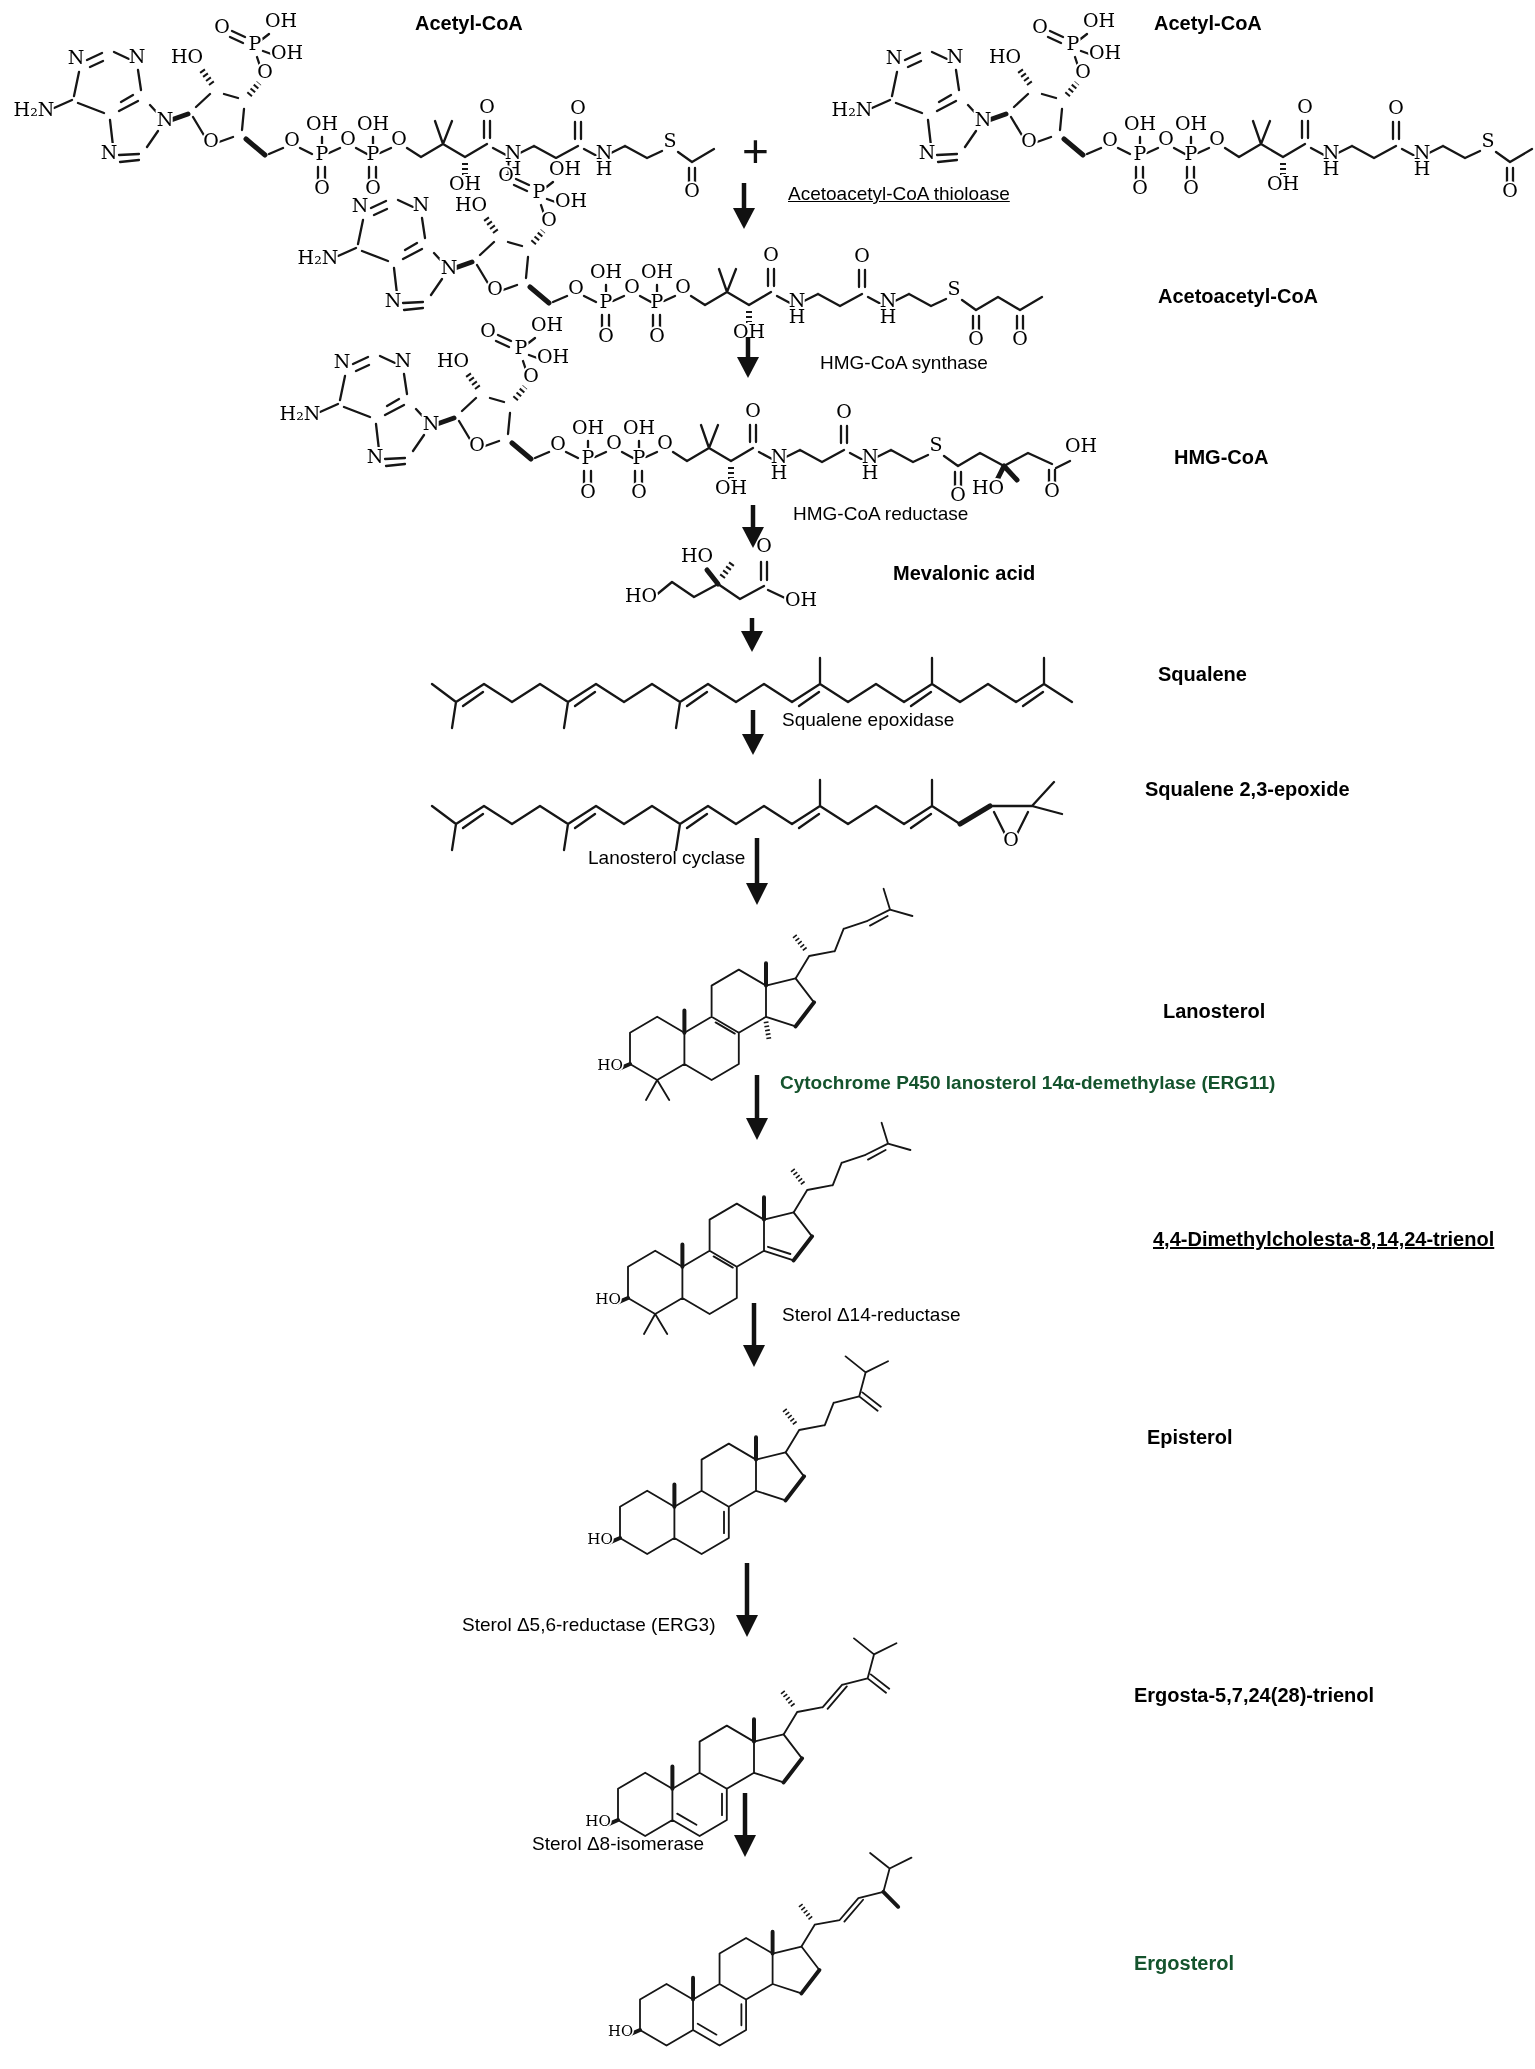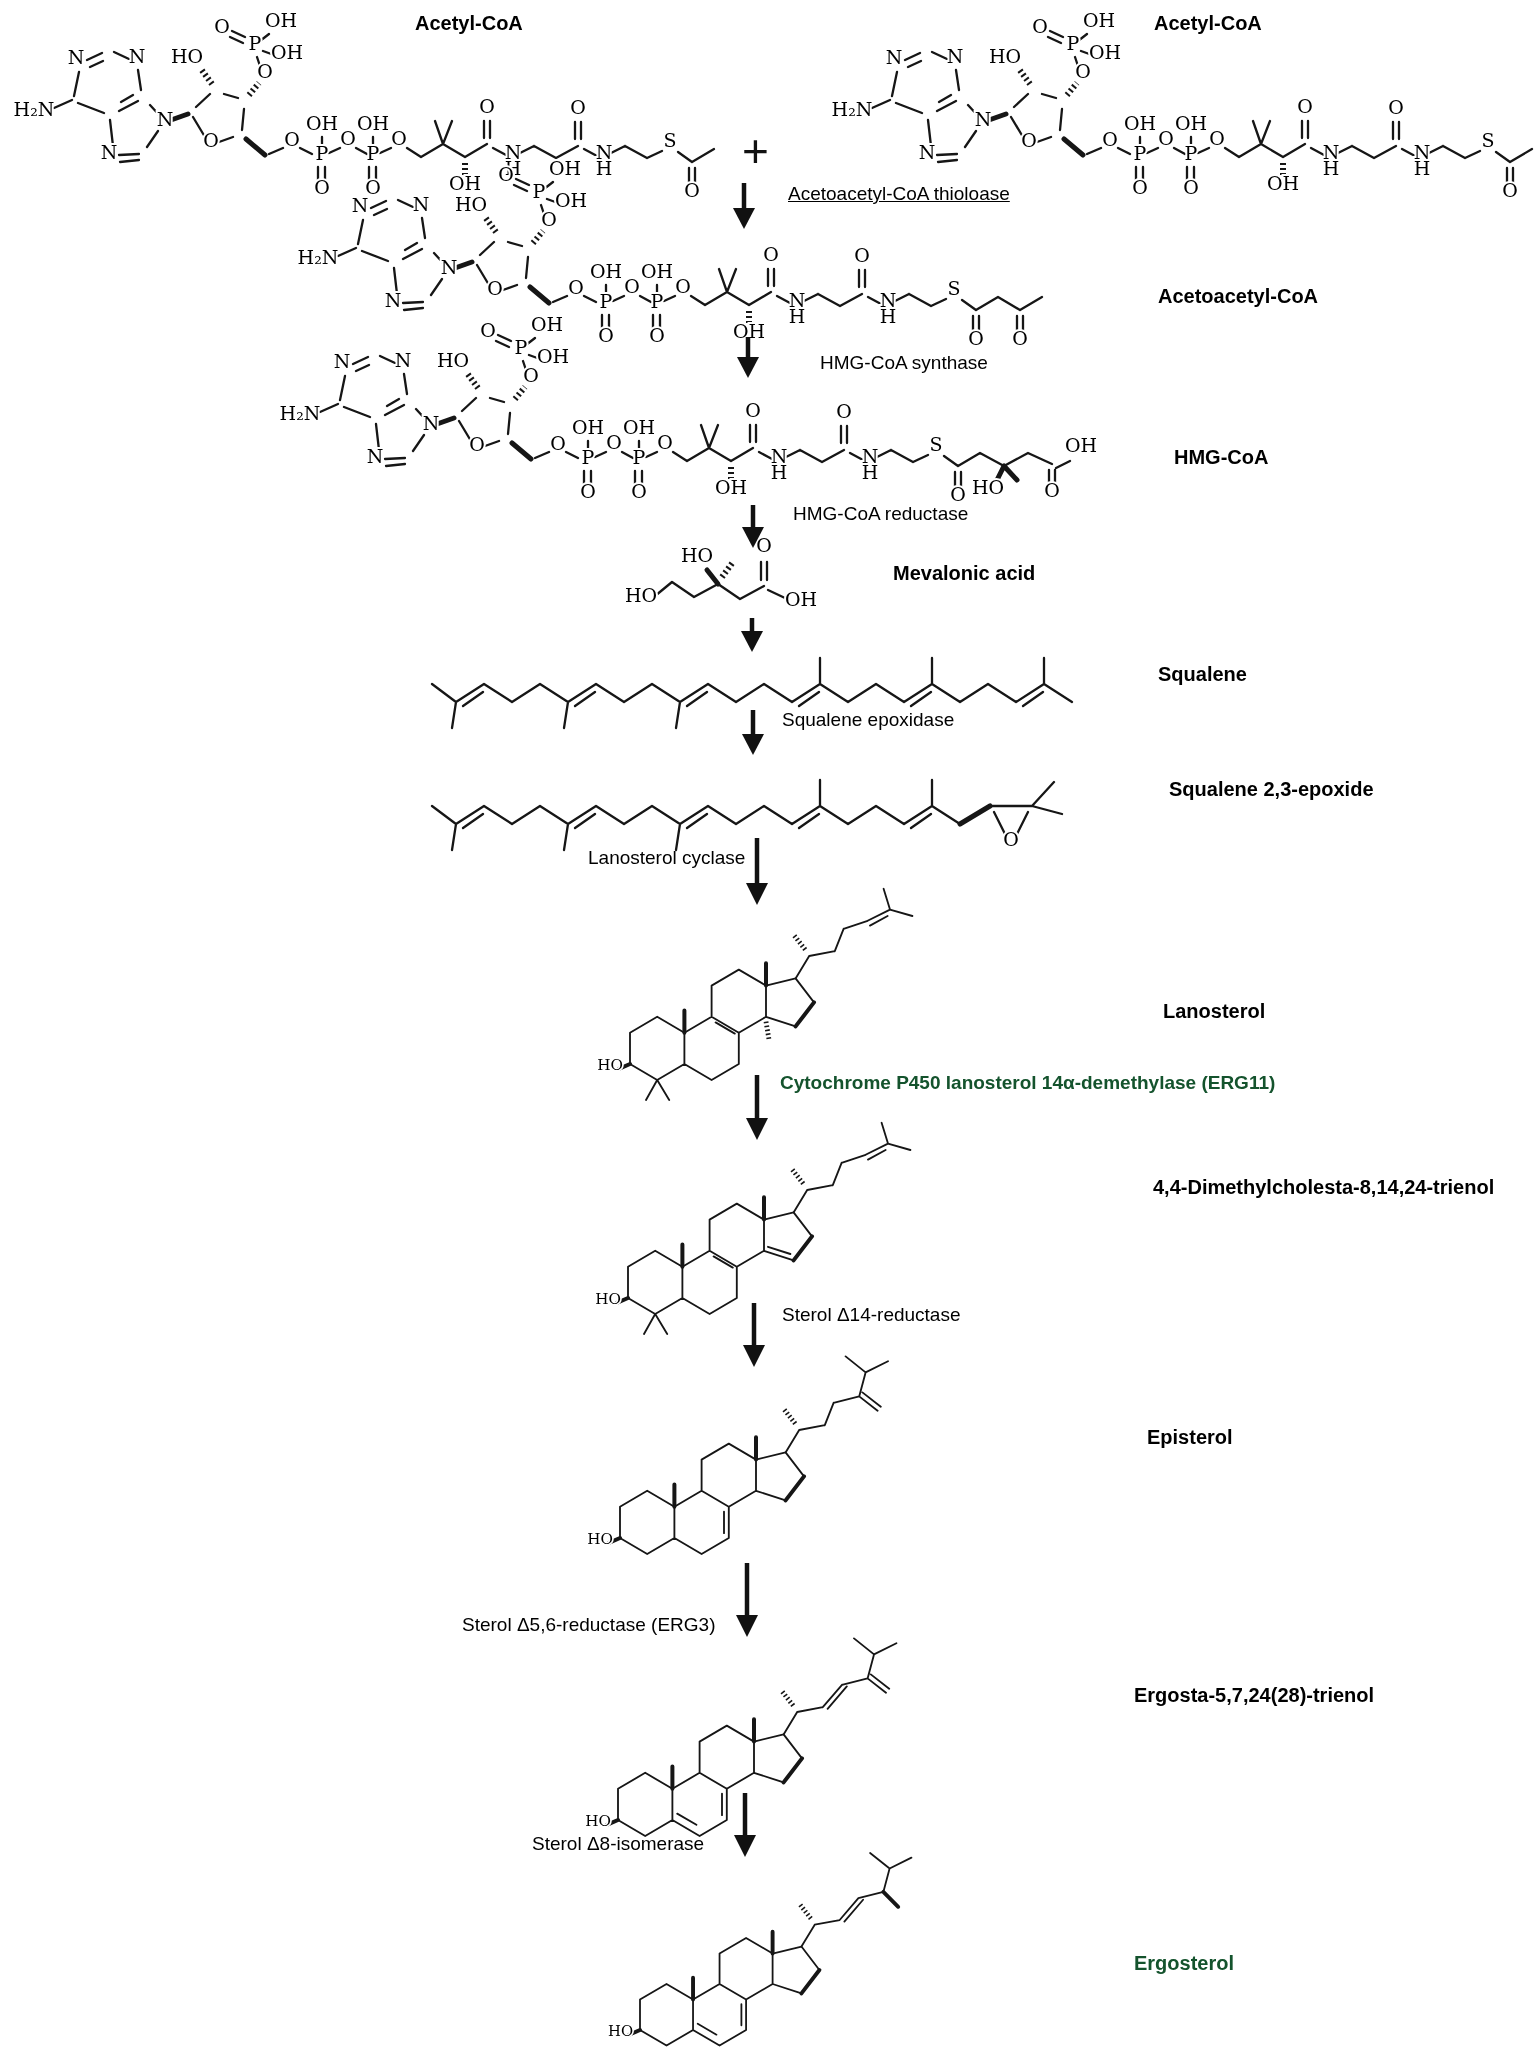--- a/index.html
+++ b/index.html
@@ -249,23 +249,23 @@
   </svg>
 
   <div class="lbl plus" style="left:742px;top:126px;">+</div>
 
   <div class="lbl compound" style="left:415px;top:12px;">Acetyl-CoA</div>
   <div class="lbl compound" style="left:1154px;top:12px;">Acetyl-CoA</div>
   <div class="lbl compound" style="left:1158px;top:285px;">Acetoacetyl-CoA</div>
   <div class="lbl compound" style="left:1174px;top:446px;">HMG-CoA</div>
   <div class="lbl compound" style="left:893px;top:562px;">Mevalonic acid</div>
   <div class="lbl compound" style="left:1158px;top:663px;">Squalene</div>
-  <div class="lbl compound" style="left:1145px;top:778px;margin-left:24px;">Squalene 2,3-epoxide</div>
+  <div class="lbl compound" style="left:1145px;top:778px;">Squalene 2,3-epoxide</div>
   <div class="lbl compound" style="left:1163px;top:1000px;">Lanosterol</div>
-  <div class="lbl compound" style="left:1153px;top:1176px;">4,4-Dimethylcholesta-8,14,24-trienol</div>
+  <div class="lbl compound" style="left:1153px;top:1228px;text-decoration:underline;">4,4-Dimethylcholesta-8,14,24-trienol</div>
   <div class="lbl compound" style="left:1147px;top:1426px;">Episterol</div>
   <div class="lbl compound" style="left:1134px;top:1684px;">Ergosta-5,7,24(28)-trienol</div>
   <div class="lbl compound hl" style="left:1134px;top:1952px;">Ergosterol</div>
 
   <div class="lbl enzyme" style="left:788px;top:184px;text-decoration:underline;">Acetoacetyl-CoA thioloase</div>
   <div class="lbl enzyme" style="left:820px;top:353px;">HMG-CoA synthase</div>
   <div class="lbl enzyme" style="left:793px;top:504px;">HMG-CoA reductase</div>
   <div class="lbl enzyme" style="left:782px;top:710px;">Squalene epoxidase</div>
   <div class="lbl enzyme" style="left:588px;top:848px;">Lanosterol cyclase</div>
   <div class="lbl enzyme hl" style="left:780px;top:1073px;font-weight:bold;">Cytochrome P450 lanosterol 14α-demethylase (ERG11)</div>

